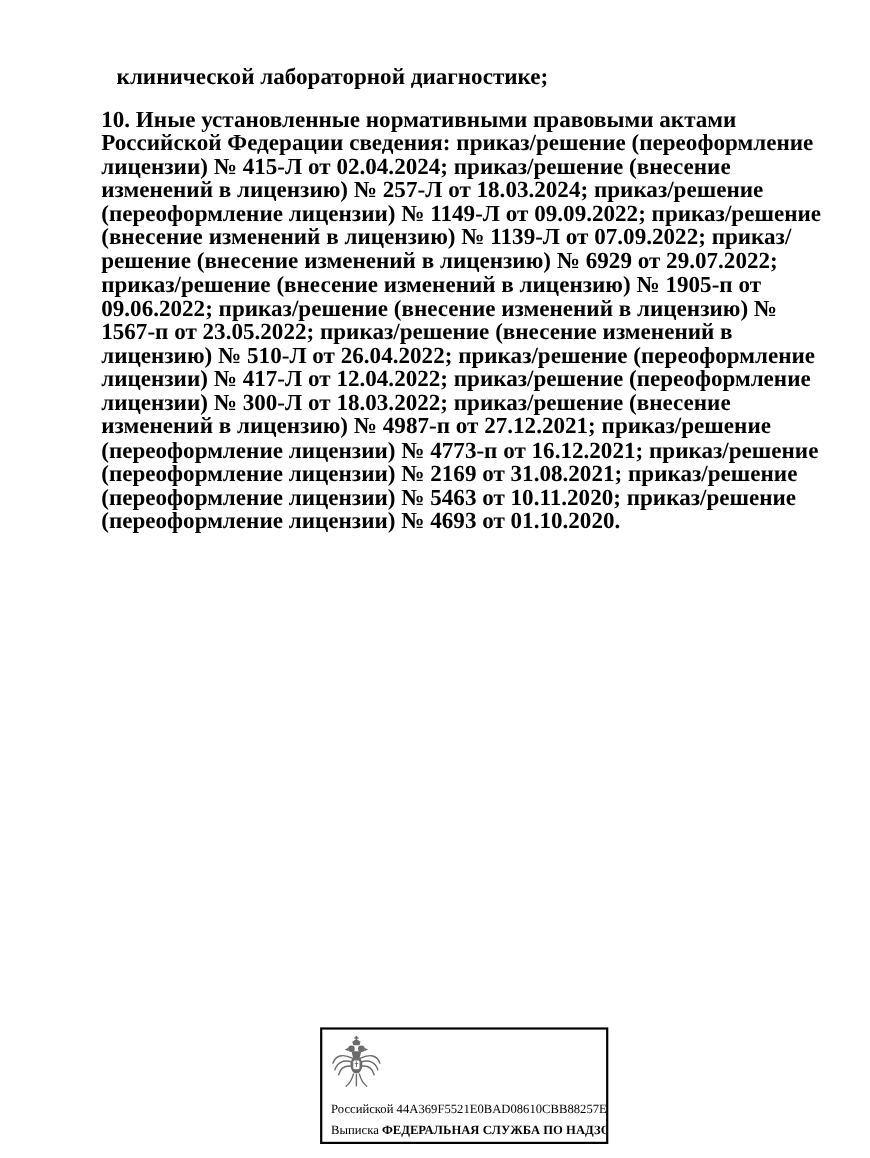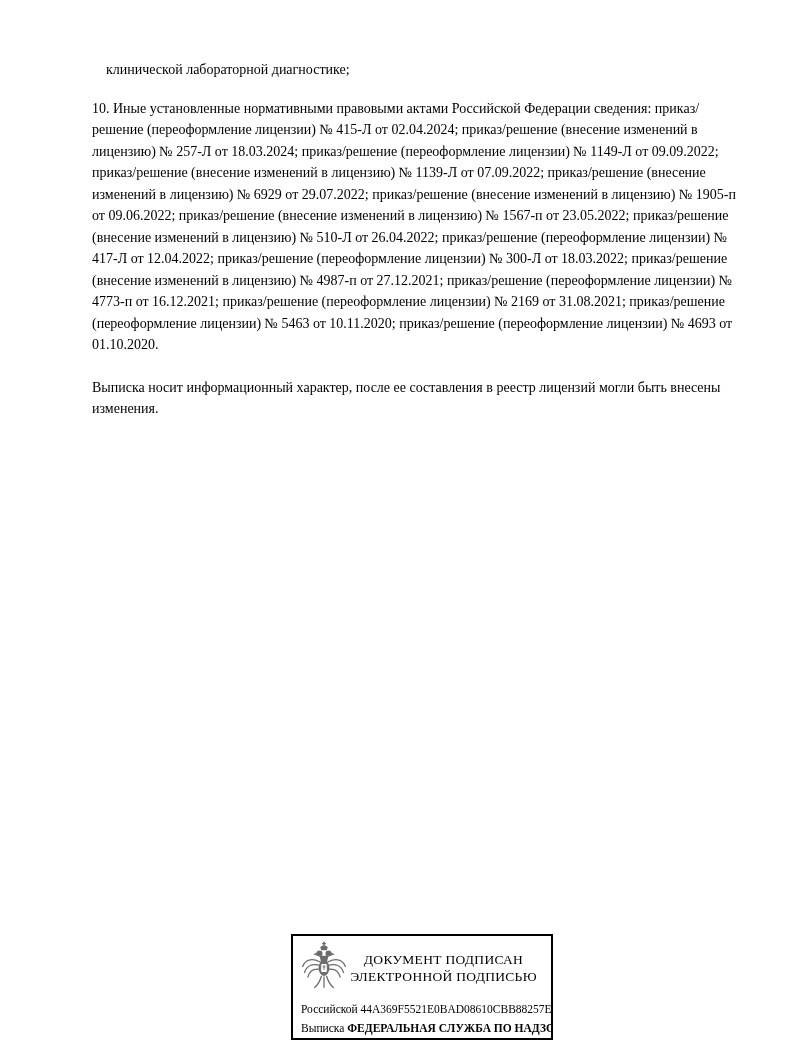--- a/index.html
+++ b/index.html
@@ -12,23 +12,24 @@
     color:#000000;
   }
   .page {
     position:absolute; inset:0;
     background:#ffffff;
   }
   .doc-text {
     position:absolute;
     left:92px; top:59px;
     width:656px;
-    font-size:14px;
+    font-size:21px;
     line-height:21.5px;
     text-align:left;
+    font-weight:bold;
   }
   .cont-line { padding-left:14px; }
   .para-item9  { margin-top:15px; }
   .para-item10 { margin-top:17px; }
   .para-note   { margin-top:21px; }
 
   .stamp {
     position:absolute;
     left:291px; top:934px;
     width:258px; height:102px;
@@ -66,21 +67,20 @@
 <body>
 
 <div class="page">
 
   <div class="doc-text">
     <div class="cont-line">клинической лабораторной диагностике;</div>
 
 
     <div class="para-item10">10. Иные установленные нормативными правовыми актами Российской Федерации сведения: приказ/решение (переоформление лицензии) № 415-Л от 02.04.2024; приказ/решение (внесение изменений в лицензию) № 257-Л от 18.03.2024; приказ/решение (переоформление лицензии) № 1149-Л от 09.09.2022; приказ/решение (внесение изменений в лицензию) № 1139-Л от 07.09.2022; приказ/решение (внесение изменений в лицензию) № 6929 от 29.07.2022; приказ/решение (внесение изменений в лицензию) № 1905-п от 09.06.2022; приказ/решение (внесение изменений в лицензию) № 1567-п от 23.05.2022; приказ/решение (внесение изменений в лицензию) № 510-Л от 26.04.2022; приказ/решение (переоформление лицензии) № 417-Л от 12.04.2022; приказ/решение (переоформление лицензии) № 300-Л от 18.03.2022; приказ/решение (внесение изменений в лицензию) № 4987-п от 27.12.2021; приказ/решение (переоформление лицензии) № 4773-п от 16.12.2021; приказ/решение (переоформление лицензии) № 2169 от 31.08.2021; приказ/решение (переоформление лицензии) № 5463 от 10.11.2020; приказ/решение (переоформление лицензии) № 4693 от 01.10.2020.</div>
 
-    <div class="para-note">Выписка носит информационный характер, после ее составления в реестр лицензий могли быть внесены изменения.</div>
   </div>
 
   <div class="stamp">
     <div class="stamp-header">
       <span class="stamp-emblem">
         <svg viewBox="0 0 64 72" width="48" height="54" aria-hidden="true">
 
           <g fill="#6b6b6b">
             <rect x="31" y="1" width="2" height="5"></rect>
             <rect x="29.4" y="2.6" width="5.2" height="1.7"></rect>
@@ -108,24 +108,20 @@
           <rect x="27.6" y="30" width="8.8" height="12" rx="2" fill="#ffffff" stroke="#6b6b6b" stroke-width="1.3"></rect>
           <path d="M30 34.5 h4.2 M32 31.8 v7" fill="none" stroke="#6b6b6b" stroke-width="1.2"></path>
 
           <g fill="none" stroke="#6b6b6b" stroke-width="1.7" stroke-linecap="round">
             <path d="M28.5 47 C26.5 54 24 58.5 19.5 62"></path>
             <path d="M32 48 v13.5"></path>
             <path d="M35.5 47 C37.5 54 40 58.5 44.5 62"></path>
           </g>
         </svg>
       </span>
-      <span class="stamp-title">
-        <div>ДОКУМЕНТ ПОДПИСАН</div>
-        <div>ЭЛЕКТРОННОЙ ПОДПИСЬЮ</div>
-      </span>
     </div>
     <div class="stamp-details">
       <div class="stamp-line">
         <span>Российской</span>&nbsp;<span>44A369F5521E0BAD08610CBB88257ED3</span>
       </div>
       <div class="stamp-line">
         <span>Выписка</span>&nbsp;<span class="owner-name">ФЕДЕРАЛЬНАЯ СЛУЖБА ПО НАДЗОРУ В С</span>
       </div>
       <div class="stamp-line">Действителен с 07.12.2023 по 01.03.2025</div>
     </div>

